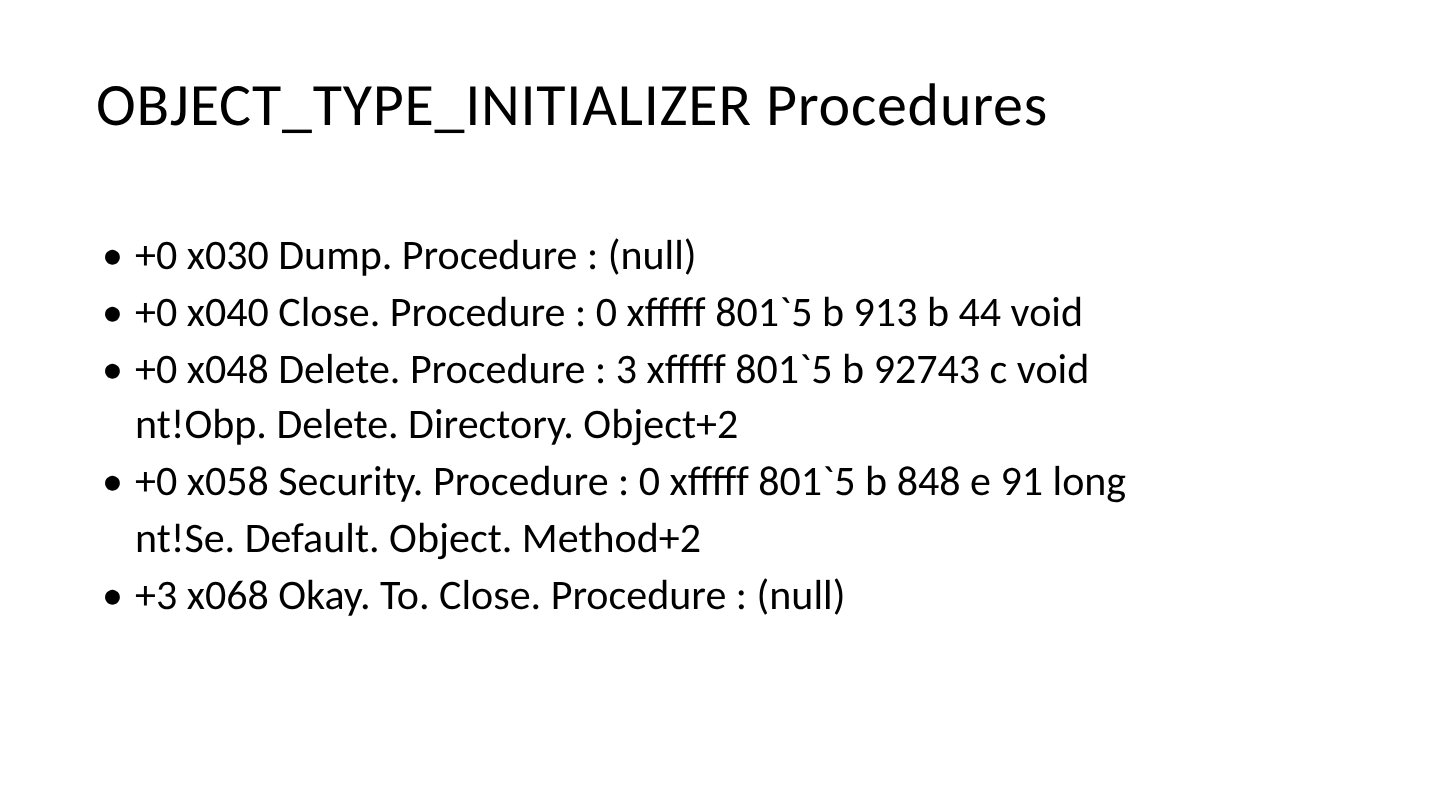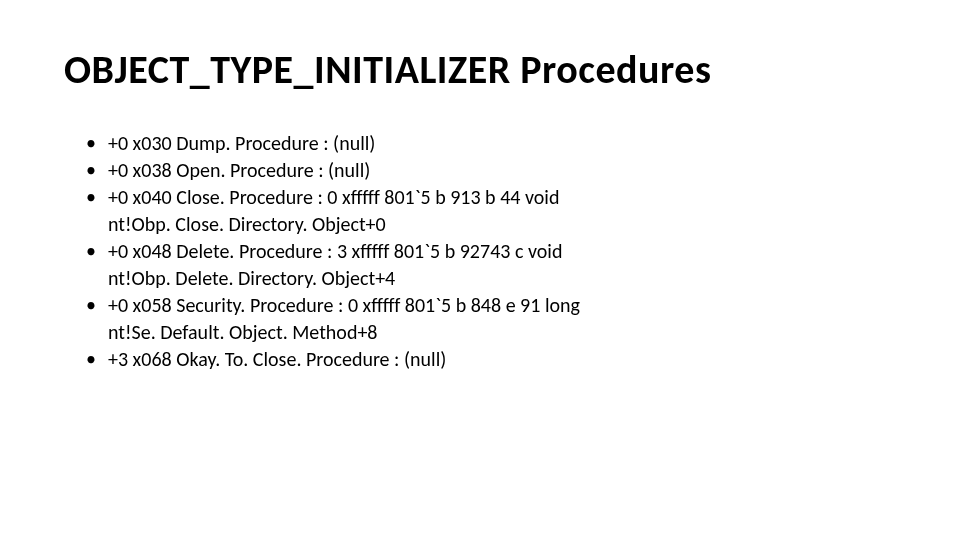--- a/index.html
+++ b/index.html
@@ -12,30 +12,30 @@
     color: #000000;
   }
   .slide {
     box-sizing: border-box;
     width: 960px;
     height: 540px;
     padding: 48px 64px 0 64px;
   }
   .title {
     font-size: 40px;
-    font-weight: 700;
+    font-weight: 400;
     letter-spacing: 0.5px;
-    margin: 0 0 38px 0;
+    margin: 0 0 59px 0;
     line-height: 1.1;
   }
   ul.bullets {
     list-style: none;
-    margin: 18px;
+    margin: 0;
     padding: 0;
-    font-size: 20px;
+    font-size: 28px;
     line-height: 1.35;
   }
   ul.bullets > li {
     position: relative;
     padding-left: 26px;
     margin: 0;
   }
   ul.bullets > li::before {
     content: "•";
     position: absolute;
@@ -51,33 +51,28 @@
 <body>
 
 <div class="slide">
   <h1 class="title">OBJECT_TYPE_INITIALIZER Procedures</h1>
   <ul class="bullets">
     <li>
       <span>+0 x030 Dump. Procedure    : (null)</span>
       
     </li>
     <li>
-      <span>   +0 x038 Open. Procedure    : (null)</span>
-      
-    </li>
-    <li>
       <span>   +0 x040 Close. Procedure   : 0 xfffff 801`5 b 913 b 44     void </span>
-      <span class="cont">nt!Obp. Close. Directory. Object+0</span>
     </li>
     <li>
       <span>   +0 x048 Delete. Procedure  : 3 xfffff 801`5 b 92743 c     void </span>
-      <span class="cont">nt!Obp. Delete. Directory. Object+4</span>
+      <span class="cont">nt!Obp. Delete. Directory. Object+2</span>
     </li>
     <li>
       <span>   +0 x058 Security. Procedure : 0 xfffff 801`5 b 848 e 91     long </span>
-      <span class="cont">nt!Se. Default. Object. Method+8</span>
+      <span class="cont">nt!Se. Default. Object. Method+2</span>
     </li>
     <li>
       <span>   +3 x068 Okay. To. Close. Procedure : (null)</span>
       
     </li>
   </ul>
 </div>
 
 </body></html>

